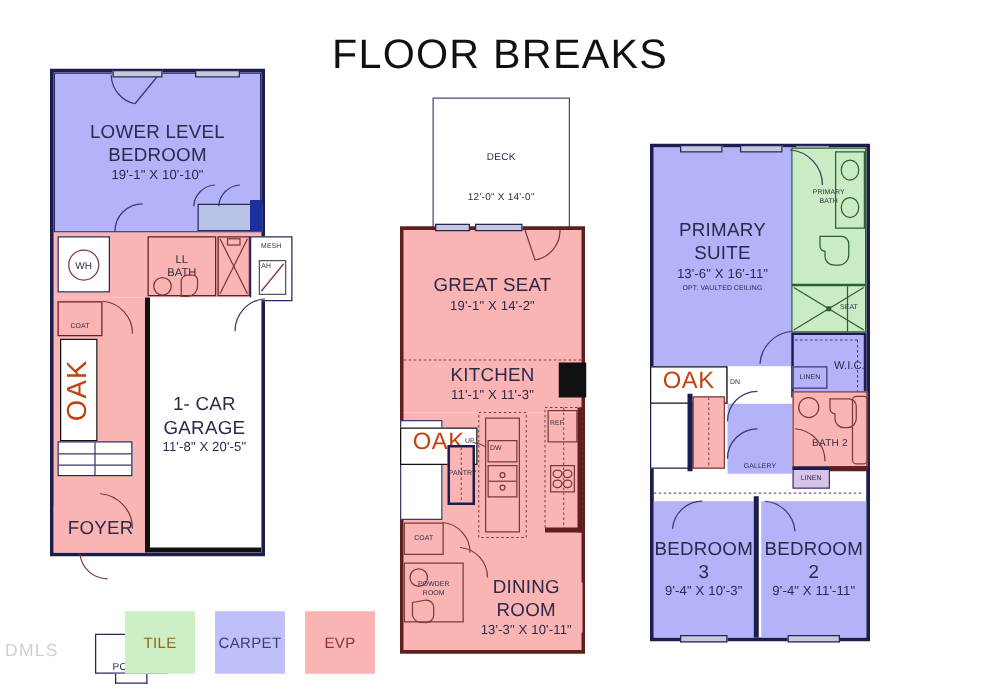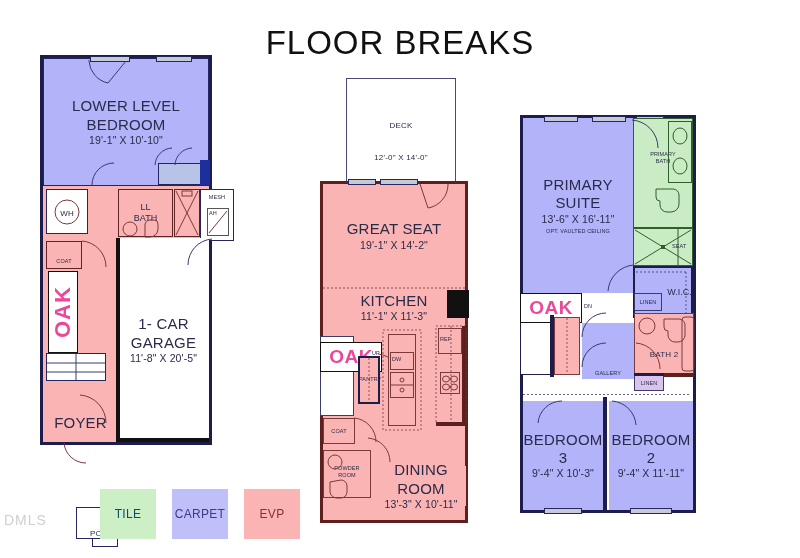--- a/index.html
+++ b/index.html
@@ -46,34 +46,34 @@
   .sm{font-size:9px;}
 
   
   .wall{background:#1d1d4d;position:absolute;}
   .wallblk{background:#111111;position:absolute;}
   .wallred{background:#5e1f1f;position:absolute;}
 
   
   .oaktag{
     background:#ffffff;border:1px solid #111111;
-    display:flex;align-items:center;justify-content:center;
-    color:#ec4899;font-weight:bold;
+    display:flex;align-items:flex-start;justify-content:center;
+    color:#c2410c;font-weight:normal;
     font-family:"Liberation Sans", sans-serif;
   }
   .oak-v{writing-mode:vertical-rl;transform:rotate(180deg);font-size:22px;letter-spacing:1px;}
   .oak-h{font-size:19px;letter-spacing:0.5px;}
 
   
   .legend-sw{
     width:56px;height:50px;
     display:flex;align-items:center;justify-content:center;
     font-size:12px;letter-spacing:.3px;
   }
-  .lg-tile{background:#cdefc6;color:#0c4a6e;}
+  .lg-tile{background:#cdefc6;color:#a16207;}
   .lg-evp{background:#fbb4b4;color:#8a3030;}
   .lg-carpet{background:#bfbffa;color:#3b3b86;}
 
   
   #watermark{
     left:4px;top:512px;
     font-size:14px;color:#cfcfcf;letter-spacing:1px;
     font-family:"Liberation Sans", sans-serif;
   }
 

